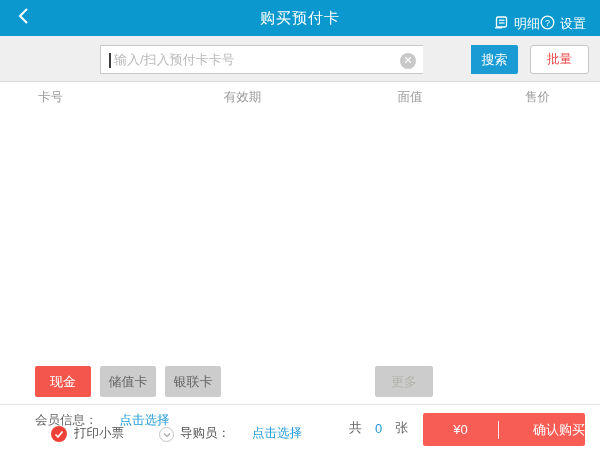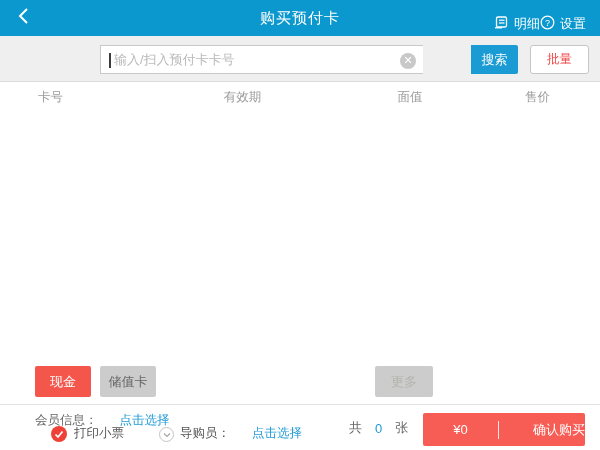--- a/index.html
+++ b/index.html
@@ -183,20 +183,21 @@
   <div class="th-card">卡号</div>
   <div class="th-center">有效期</div>
   <div class="th-center">面值</div>
   <div class="th-center">售价</div>
 </div>
 <div class="table-body"></div>
 
 <div class="pay-row">
   <button class="pay-btn pay-cash">现金</button>
   <button class="pay-btn pay-stored">储值卡</button>
+  <button class="pay-btn pay-union">银联卡</button>
   <button class="pay-btn pay-more">更多</button>
 </div>
 
 <div class="footer">
   <div class="member-line">
     <span>会员信息：</span>
     <span class="link-blue">点击选择</span>
   </div>
   <div class="options-line">
     <span class="check-circle">

